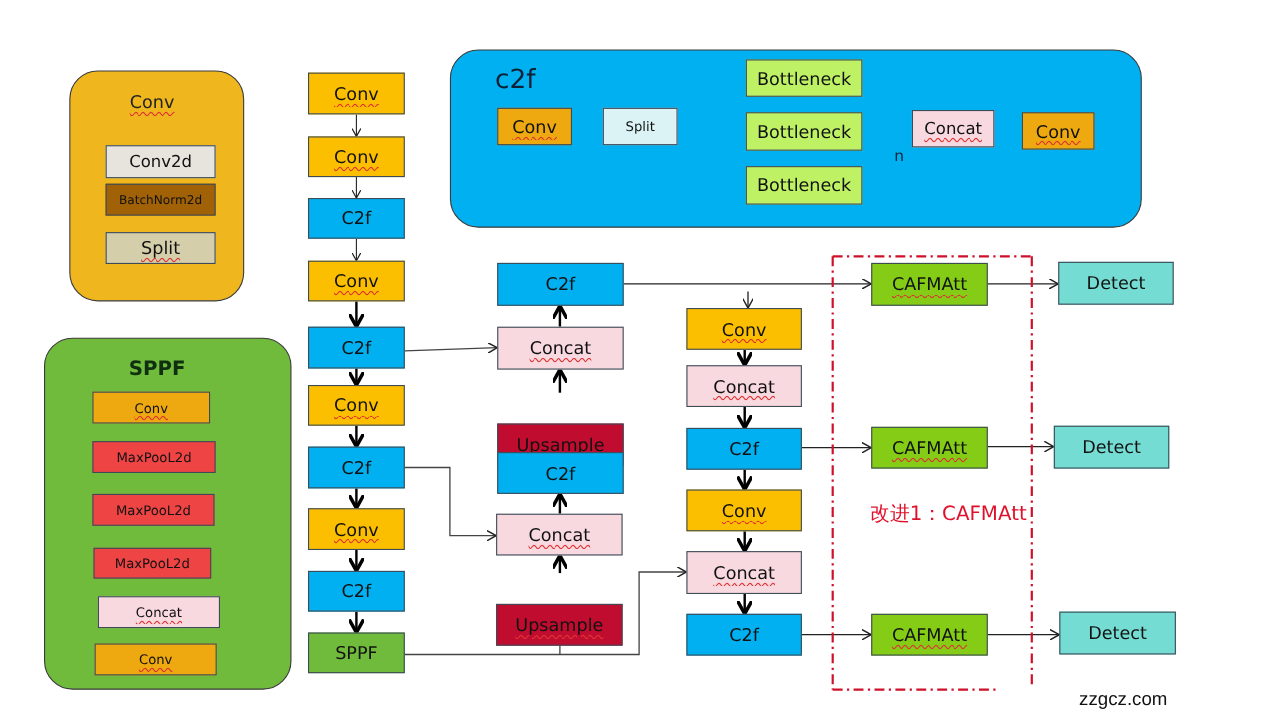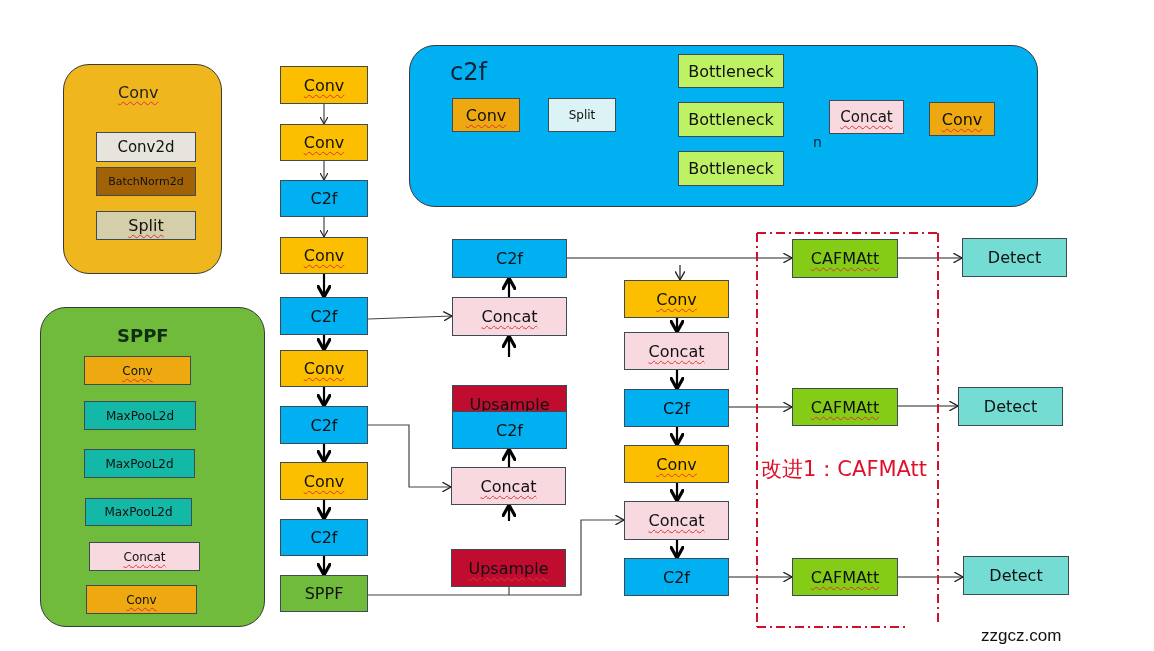--- a/index.html
+++ b/index.html
@@ -12,21 +12,21 @@
   .conv { background:#fbbf00; }
   .convd { background:#eda90f; }
   .c2f { background:#00b0f0; }
   .concat { background:#f8d9e0; }
   .ups { background:#c00d2f;margin-top:28px; }
   .sppf { background:#70bb3c; }
   .att { background:#84cc16; }
   .det { background:#74dcd2; }
   .bneck { background:#bef264; }
   .split { background:#dbf3f4; }
-  .maxp { background:#14b8a6; }
+  .maxp { background:#ef4444; }
   .c2d { background:#e7e3dd; }
   .silu { background:#d5ceaa; }
   .bn { background:#a16207; }
 </style>
 </head>
 <body>
 
 <svg class="wires" width="1154" height="651">
   <defs>
     <marker id="op" viewBox="0 0 10 10" refX="9" refY="5" markerWidth="8" markerHeight="8" orient="auto-start-reverse">
@@ -242,14 +242,14 @@
 <div class="box det" style="left:962px;top:238px;width:105px;height:39px;font-size:16px;">
     <span>Detect</span>
   </div>
 <div class="box det" style="left:958px;top:387px;width:105px;height:39px;font-size:16px;">
     <span>Detect</span>
   </div>
 <div class="box det" style="left:963px;top:556px;width:106px;height:39px;font-size:16px;">
     <span>Detect</span>
   </div>
 
-<div class="lbl" style="left:761px;top:455px;font-size:21px;color:#e0102a;">改进1：CAFMAtt</div>
+<div class="lbl" style="left:791px;top:455px;font-size:18px;color:#e0102a;">改进1：CAFMAtt</div>
 <div class="lbl" style="left:981px;top:626px;font-size:17px;color:#111;font-family:'Liberation Sans',sans-serif;">zzgcz.com</div>
 
 </body></html>

